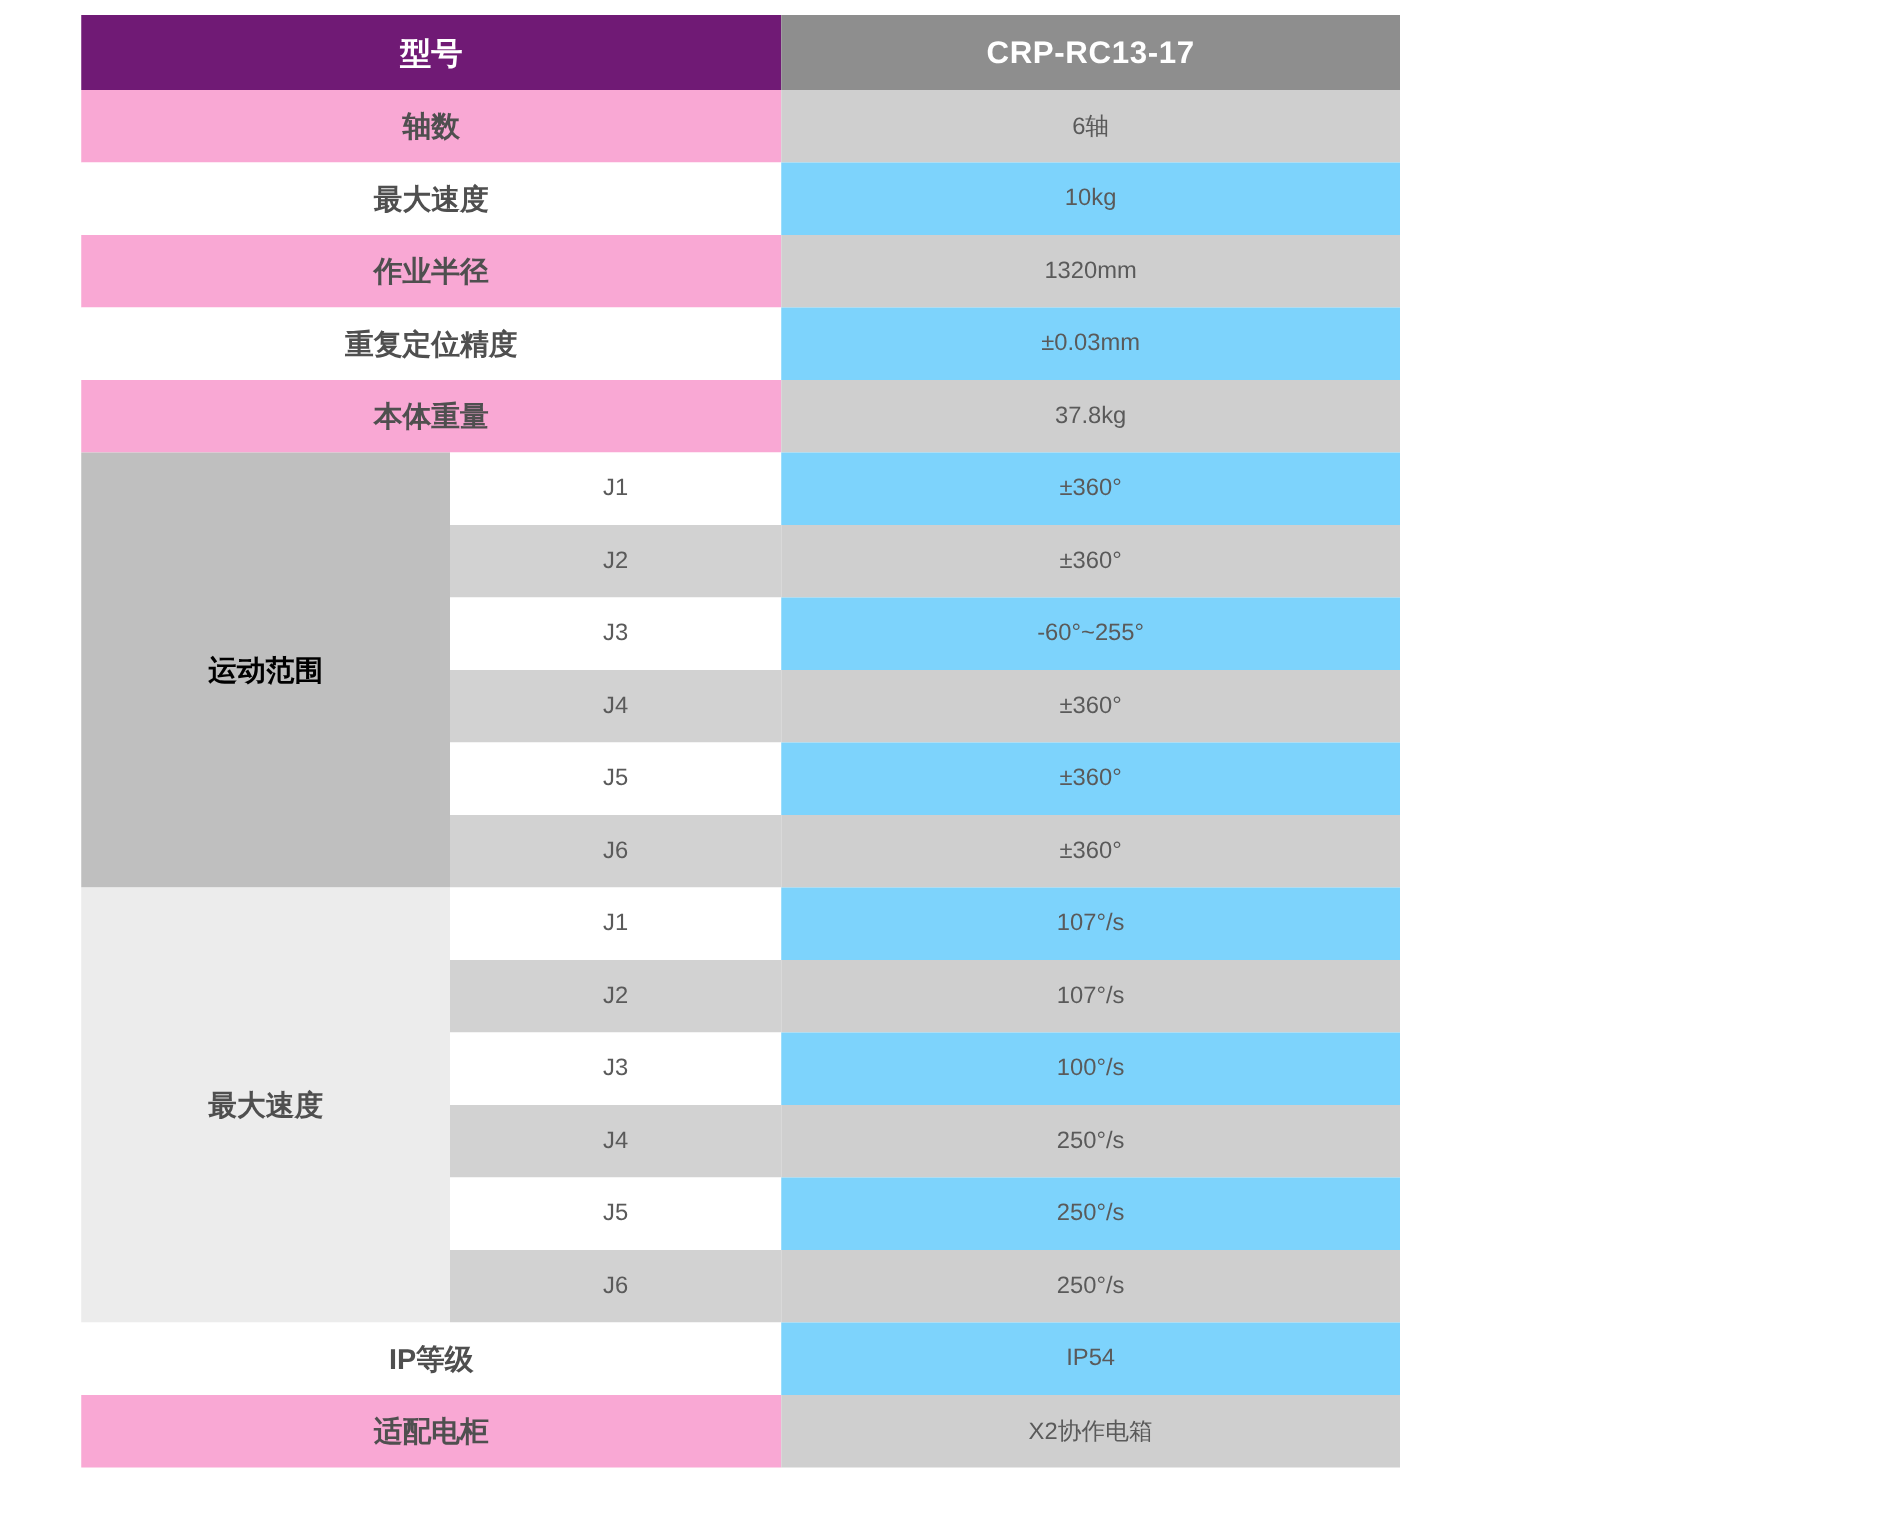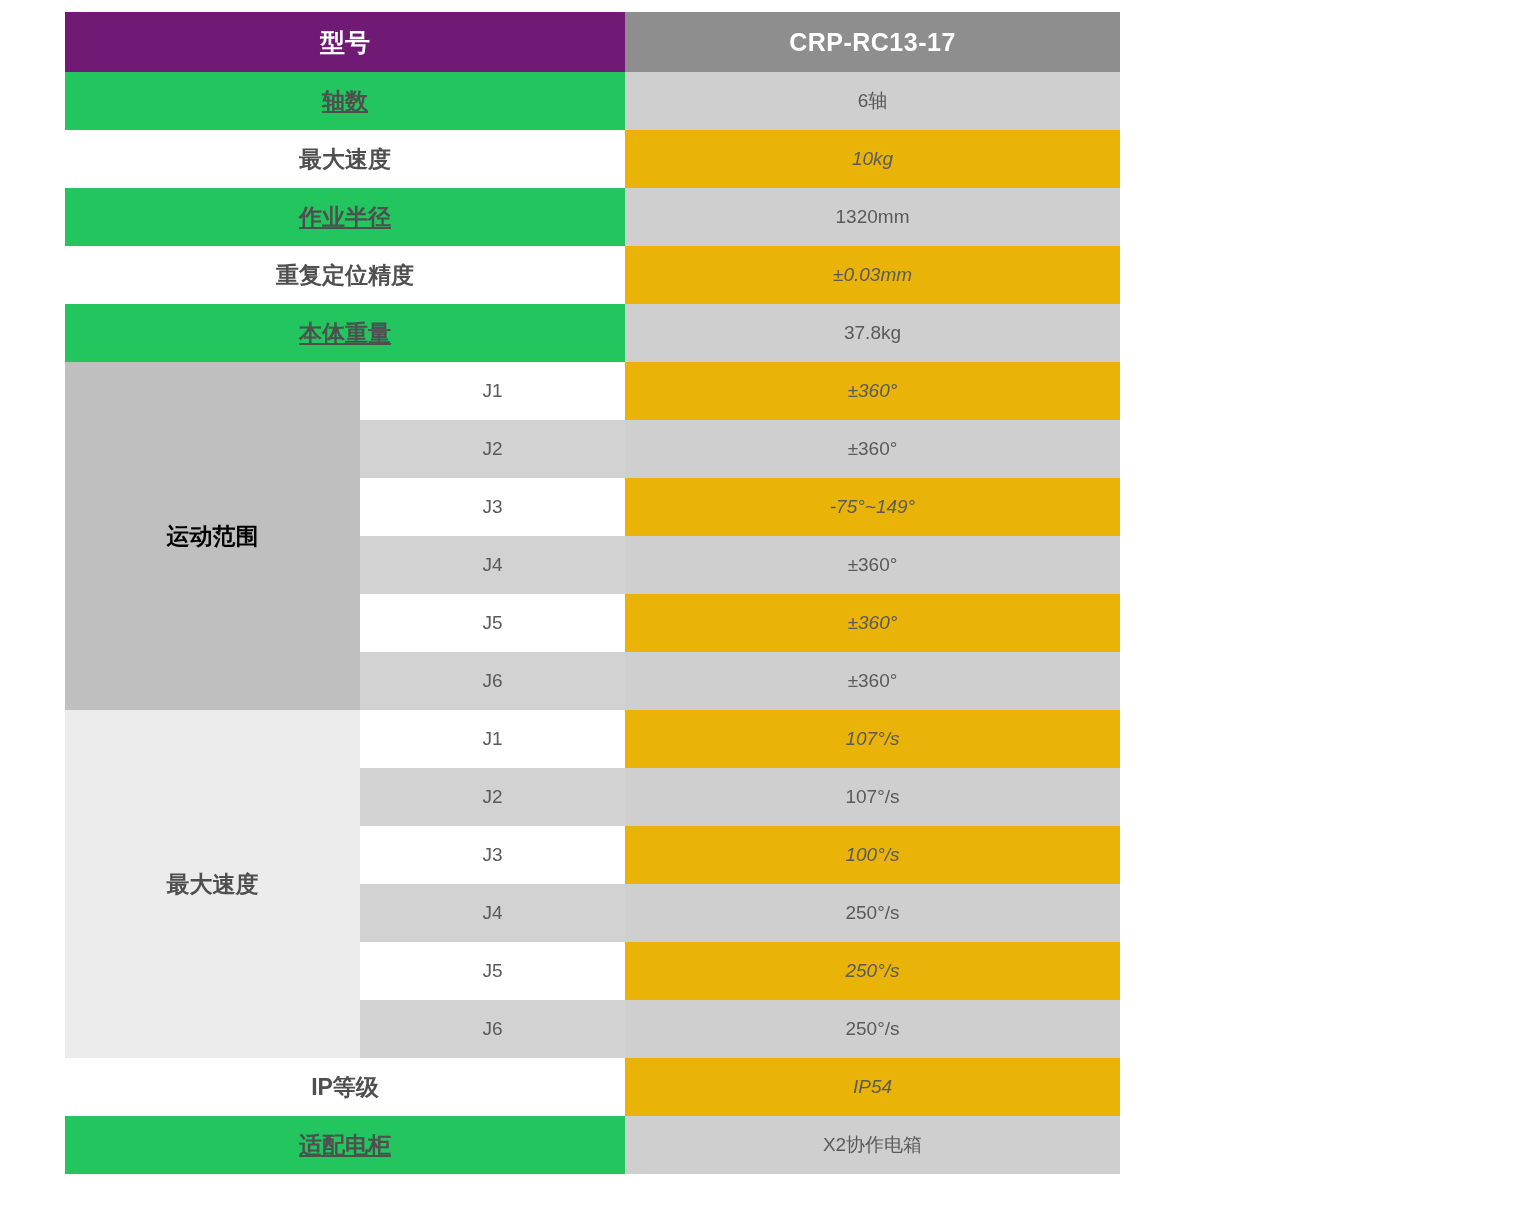--- a/index.html
+++ b/index.html
@@ -62,24 +62,24 @@
     color: #5a5a5a;
     height: 58px;
   }
   .sub {
     font-size: 19px;
     color: #5a5a5a;
     height: 58px;
   }
 
   
-  .band-dark  { background: #22c55e; text-decoration: underline; }
+  .band-dark  { background: #f9a8d4; }
   .band-light { background: #ffffff; }
   .band-val-dark  { background: #cfcfcf; }
-  .band-val-light { background: #eab308; font-style: italic; }
+  .band-val-light { background: #7dd3fc; }
 
   
   .group-dark {
     background: #bfbfbf;
     font-weight: bold;
     font-size: 23px;
     color: #000000;
   }
   .group-light {
     background: #ececec;
@@ -131,21 +131,21 @@
       <td class="group-dark" rowspan="6">运动范围</td>
       <td class="sub sub-light">J1</td>
       <td class="val band-val-light">±360°</td>
     </tr>
     <tr>
       <td class="sub sub-dark">J2</td>
       <td class="val band-val-dark">±360°</td>
     </tr>
     <tr>
       <td class="sub sub-light">J3</td>
-      <td class="val band-val-light">-75°~149°</td>
+      <td class="val band-val-light">-60°~255°</td>
     </tr>
     <tr>
       <td class="sub sub-dark">J4</td>
       <td class="val band-val-dark">±360°</td>
     </tr>
     <tr>
       <td class="sub sub-light">J5</td>
       <td class="val band-val-light">±360°</td>
     </tr>
     <tr>

